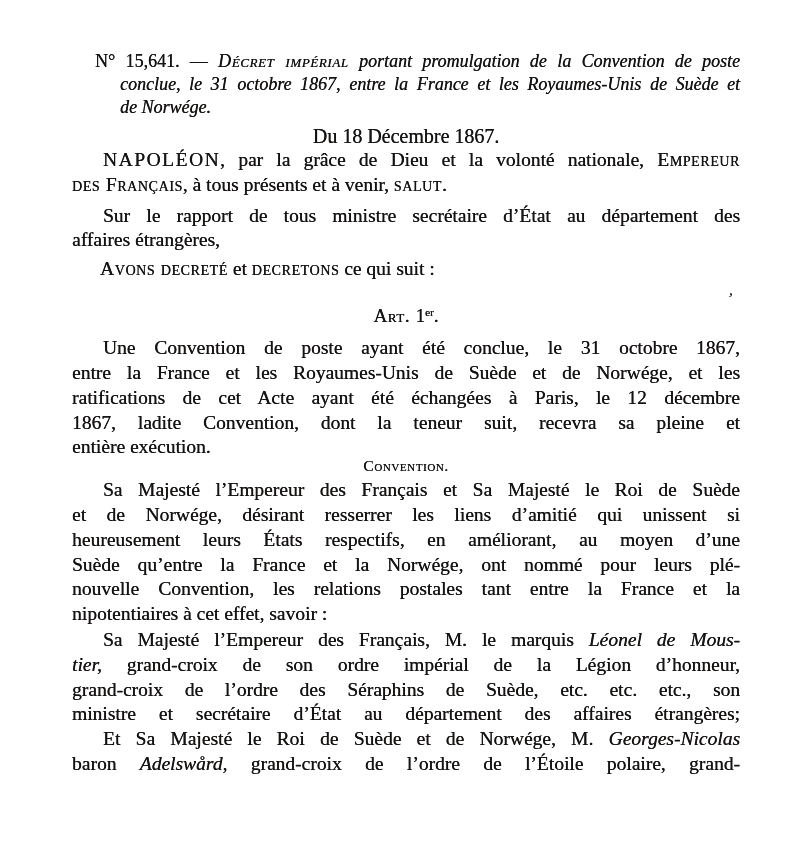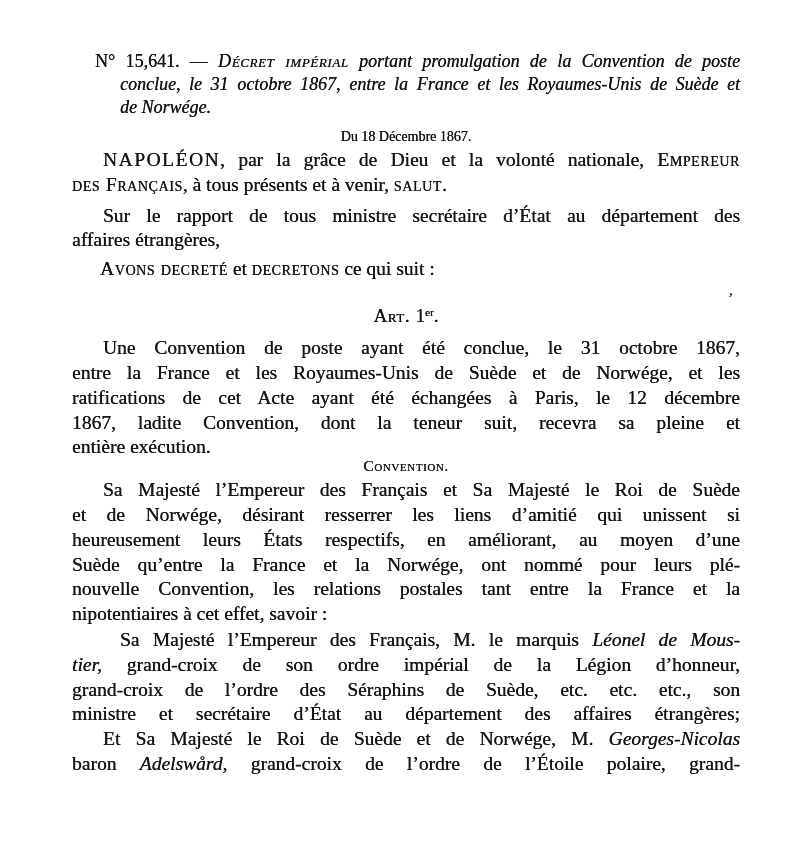--- a/index.html
+++ b/index.html
@@ -16,21 +16,21 @@
   .column {
     padding: 50px 68px 0 72px;
     text-shadow: 0.25px 0 0 currentColor; 
   }
   .line { text-align: justify; text-align-last: left; }
   .line.just { text-align-last: justify; }
   .line.ctr  { text-align: center; text-align-last: center; }
 
   
   .f-title { font-size: 18px;   line-height: 23px;  font-style: italic; }
-  .f-date  { font-size: 14px; line-height: 23px; }
+  .f-date  { font-size: 20px; line-height: 23px; }
   .f-body  { font-size: 19.5px; line-height: 24.8px; }
   .f-art   { font-size: 19px;   line-height: 25px; }
   .f-conv  { font-size: 15.5px; line-height: 18px; letter-spacing: 1px; }
 
   
   .s-rm   { }
   .s-up   { font-style: normal; }
   .s-it   { font-style: italic; }
   .s-sc   { font-variant: small-caps; letter-spacing: 0.6px; text-align: center; }
   .s-caps { letter-spacing: 1.5px; }
@@ -66,20 +66,20 @@
       <div class="line f-body just"><span class="s-rm">ratifications de cet Acte ayant été échangées à Paris, le 12 décembre</span></div>
       <div class="line f-body just"><span class="s-rm">1867, ladite Convention, dont la teneur suit, recevra sa pleine et</span></div>
       <div class="line f-body"><span class="s-rm">entière exécution.</span></div>
       <div class="line f-conv ctr" style="margin-top: -3px;"><span class="s-sc">Convention.</span></div>
       <div class="line f-body just" style="margin-left: 31px; margin-top: 3px;"><span class="s-rm">Sa Majesté l’Empereur des Français et Sa Majesté le Roi de Suède</span></div>
       <div class="line f-body just"><span class="s-rm">et de Norwége, désirant resserrer les liens d’amitié qui unissent si</span></div>
       <div class="line f-body just"><span class="s-rm">heureusement leurs États respectifs, en améliorant, au moyen d’une</span></div>
       <div class="line f-body just"><span class="s-rm">Suède qu’entre la France et la Norwége, ont nommé pour leurs plé-</span></div>
       <div class="line f-body just"><span class="s-rm">nouvelle Convention, les relations postales tant entre la France et la</span></div>
       <div class="line f-body"><span class="s-rm">nipotentiaires à cet effet, savoir :</span></div>
-      <div class="line f-body just" style="margin-left: 48px; margin-top: 1px;"><span class="s-rm">Sa Majesté l’Empereur des Français, M. le marquis </span><span class="s-it">Léonel de Mous-</span></div>
+      <div class="line f-body just" style="margin-left: 31px; margin-top: 1px;"><span class="s-rm">Sa Majesté l’Empereur des Français, M. le marquis </span><span class="s-it">Léonel de Mous-</span></div>
       <div class="line f-body just"><span class="s-it">tier,</span><span class="s-rm"> grand-croix de son ordre impérial de la Légion d’honneur,</span></div>
       <div class="line f-body just"><span class="s-rm">grand-croix de l’ordre des Séraphins de Suède, etc. etc. etc., son</span></div>
       <div class="line f-body just"><span class="s-rm">ministre et secrétaire d’État au département des affaires étrangères;</span></div>
       <div class="line f-body just" style="margin-left: 31px;"><span class="s-rm">Et Sa Majesté le Roi de Suède et de Norwége, M. </span><span class="s-it">Georges-Nicolas</span></div>
       <div class="line f-body just"><span class="s-rm">baron </span><span class="s-it">Adelswård,</span><span class="s-rm"> grand-croix de l’ordre de l’Étoile polaire, grand-</span></div>
     </div>
 </div>
 
 </body></html>

